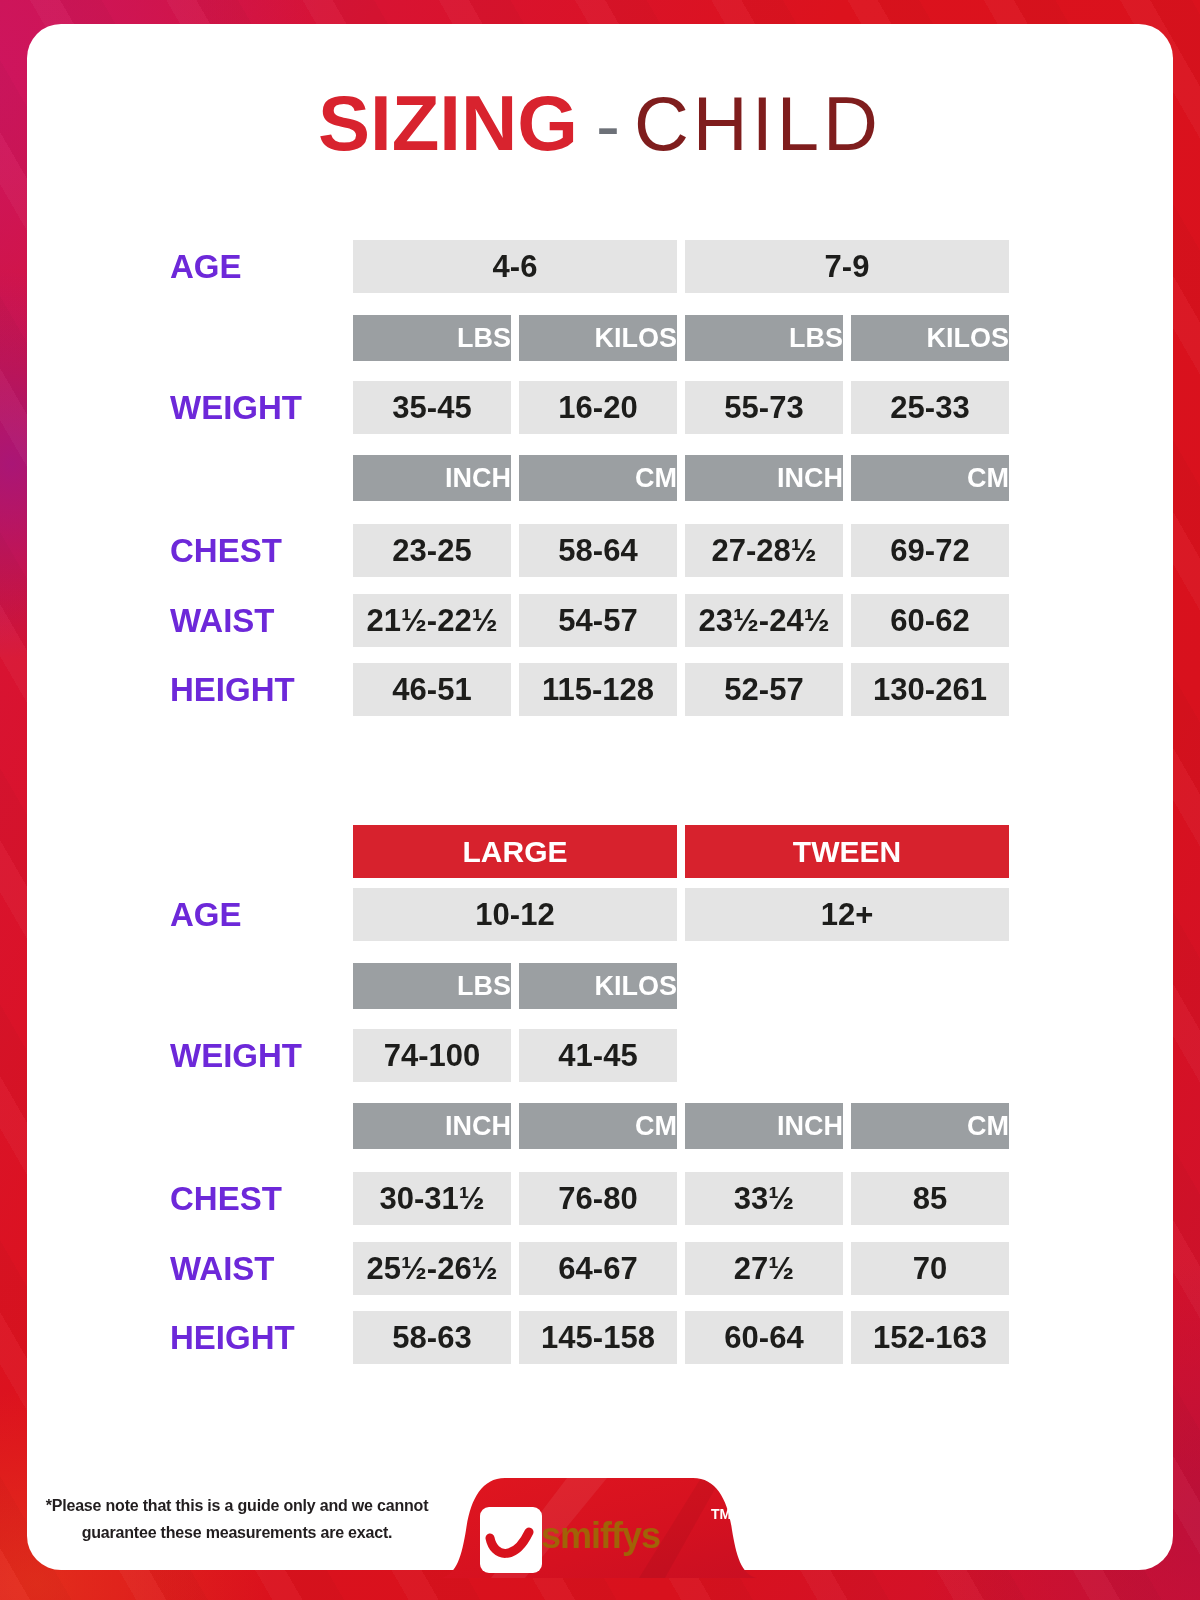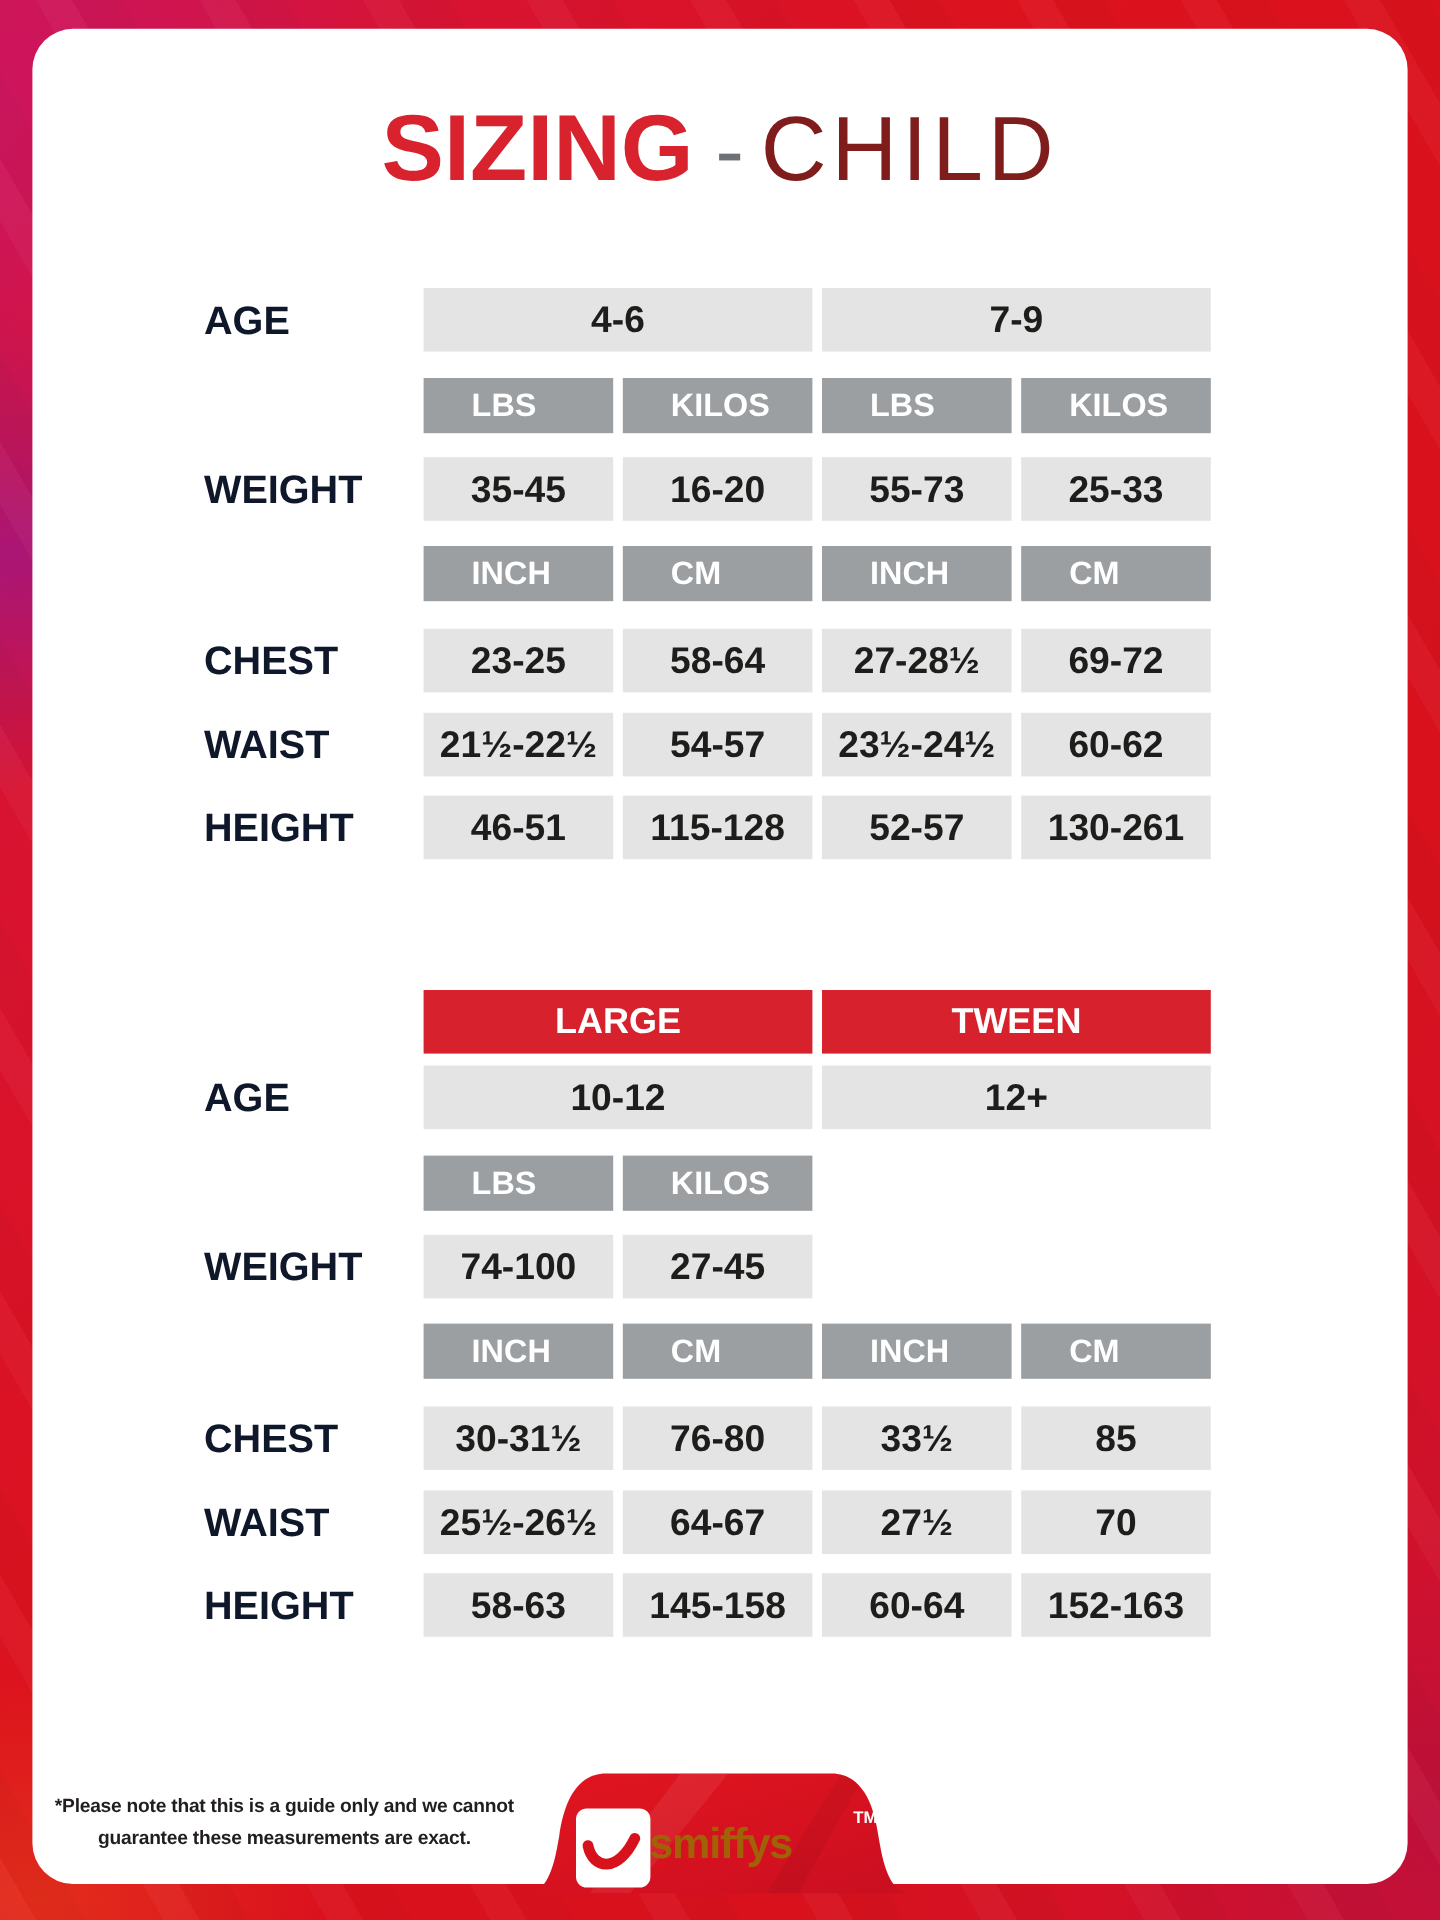--- a/index.html
+++ b/index.html
@@ -25,22 +25,22 @@
   .size-table{position:absolute;left:143px;width:847px;}
   .tbl-1{top:216px;} .tbl-2{top:801px;}
   .row{display:grid;grid-template-columns:175px repeat(4,158px);column-gap:8px;}
   .h53{height:53px;line-height:53px;} .h46{height:46px;line-height:46px;}
   .mb10{margin-bottom:10px;} .mb22{margin-bottom:22px;} .mb20{margin-bottom:20px;}
   .mb21{margin-bottom:21px;} .mb23{margin-bottom:23px;} .mb17{margin-bottom:17px;} .mb16{margin-bottom:16px;}
   .span2{grid-column:span 2;}
   .c2{grid-column:2;}
   .hdr{background:#d7222d;color:#ffffff;font-weight:bold;font-size:30px;text-align:center;}
   .cell{background:#e4e4e4;color:#1d1d1b;font-weight:bold;font-size:31px;text-align:center;}
-  .unit{background:#9b9fa2;color:#ffffff;font-weight:bold;font-size:27px;text-align:left;padding-left:40px;}
-  .lbl{color:#0f172a;font-weight:bold;font-size:33px;text-align:left;}
+  .unit{background:#9b9fa2;color:#ffffff;font-weight:bold;font-size:27px;text-align:right;padding-left:40px;}
+  .lbl{color:#6d28d9;font-weight:bold;font-size:33px;text-align:left;}
 
   
   .disclaimer{position:absolute;left:0px;bottom:24px;width:420px;text-align:center;
     color:#221e1f;font-weight:bold;font-size:16px;line-height:27px;letter-spacing:-.2px;}
   .disclaimer div{white-space:nowrap;}
   .logo-tab{position:absolute;left:412px;bottom:-8px;width:340px;height:110px;}
   .logo-tab svg{position:absolute;left:0;top:0;}
   .brand{position:absolute;left:102px;top:50px;color:#a16207;font-weight:bold;font-size:36px;
     letter-spacing:-1px;line-height:1;}
   .tm{position:absolute;left:272px;top:38px;color:#ffffff;font-weight:bold;font-size:14px;letter-spacing:0;}
@@ -119,21 +119,21 @@
         <div class="cell span2">12+</div>
       </div>
       <div class="row h46 mb20">
         <div></div>
         <div class="unit h46 c2">LBS</div>
         <div class="unit h46">KILOS</div>
       </div>
       <div class="row h53 mb21">
         <div class="lbl h53">WEIGHT</div>
         <div class="cell c2">74-100</div>
-        <div class="cell">27-45</div>
+        <div class="cell">41-45</div>
       </div>
       <div class="row h46 mb23">
         <div></div>
         <div class="unit h46">INCH</div>
         <div class="unit h46">CM</div>
         <div class="unit h46">INCH</div>
         <div class="unit h46">CM</div>
       </div>
       <div class="row h53 mb17">
         <div class="lbl h53">CHEST</div>

